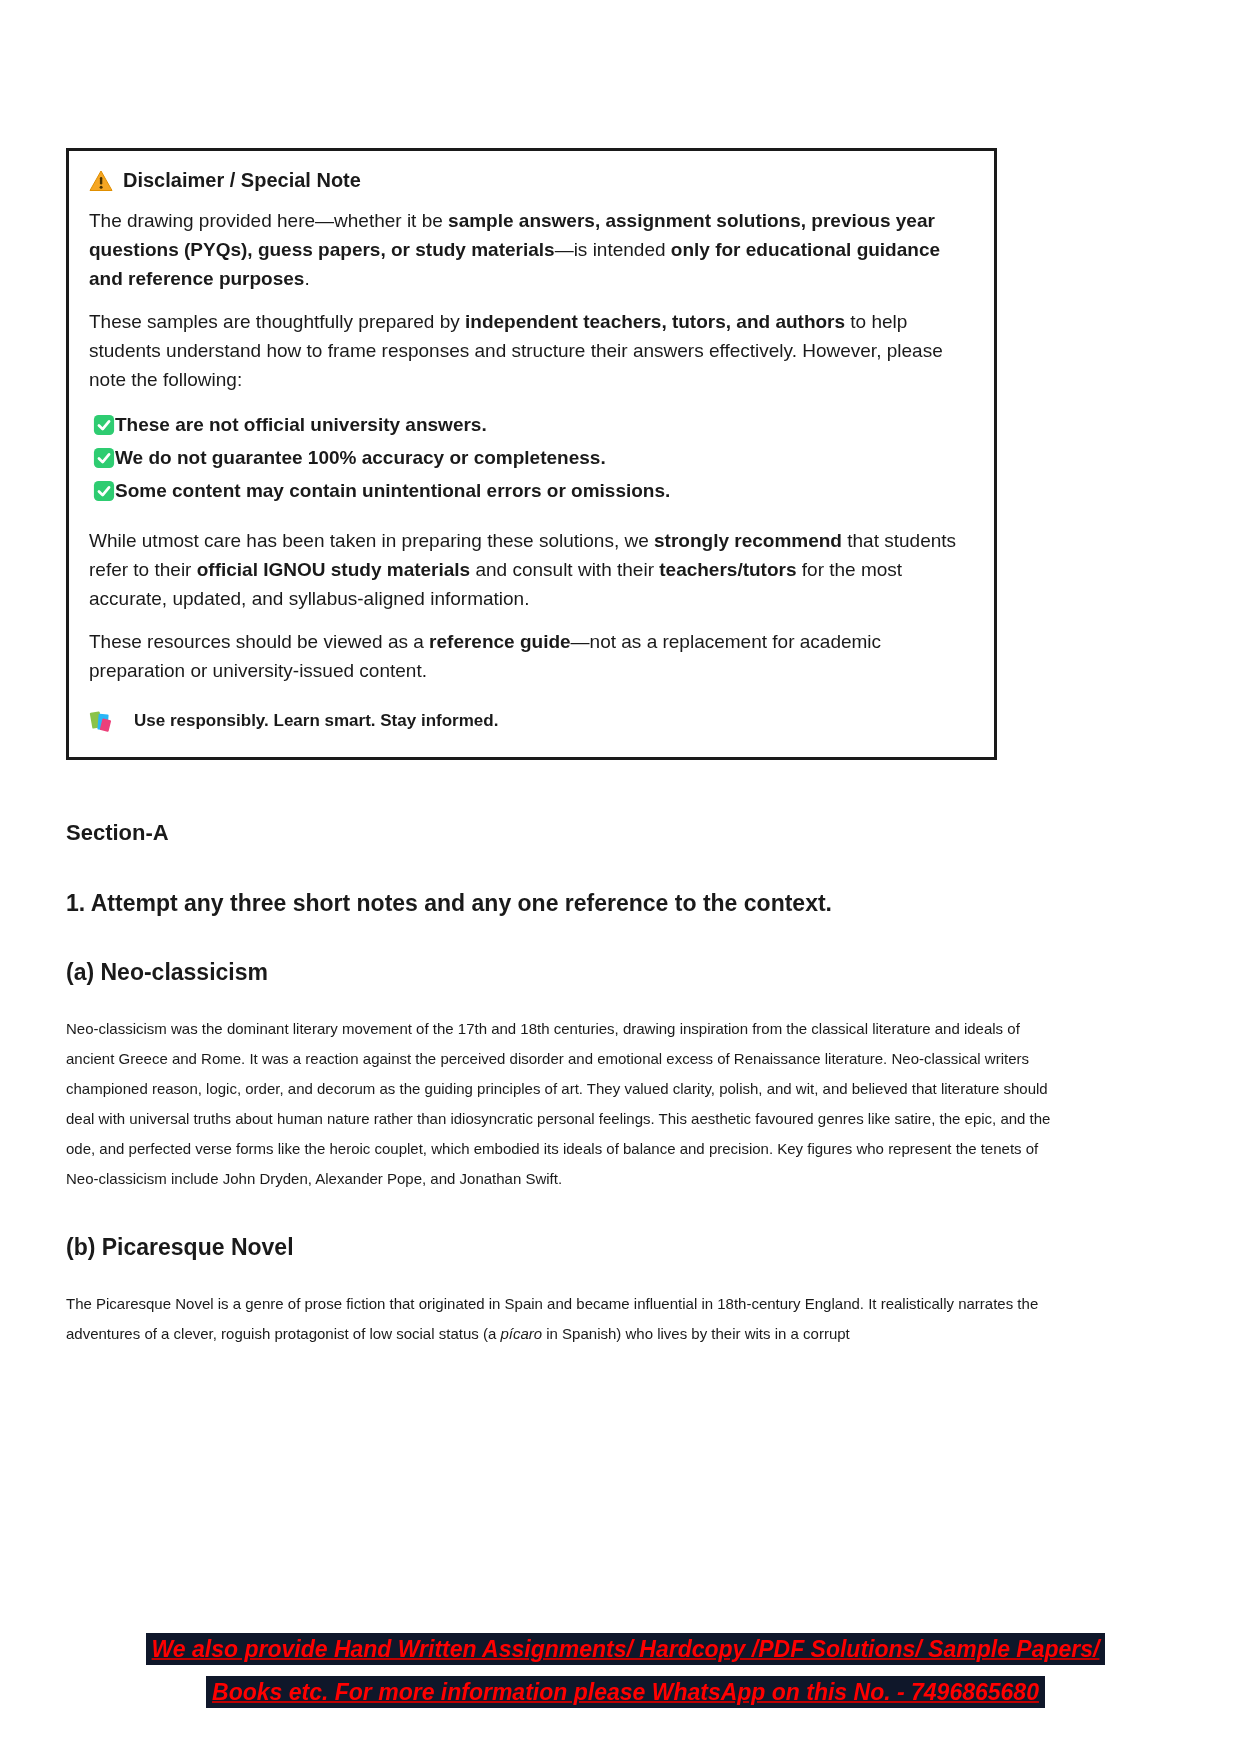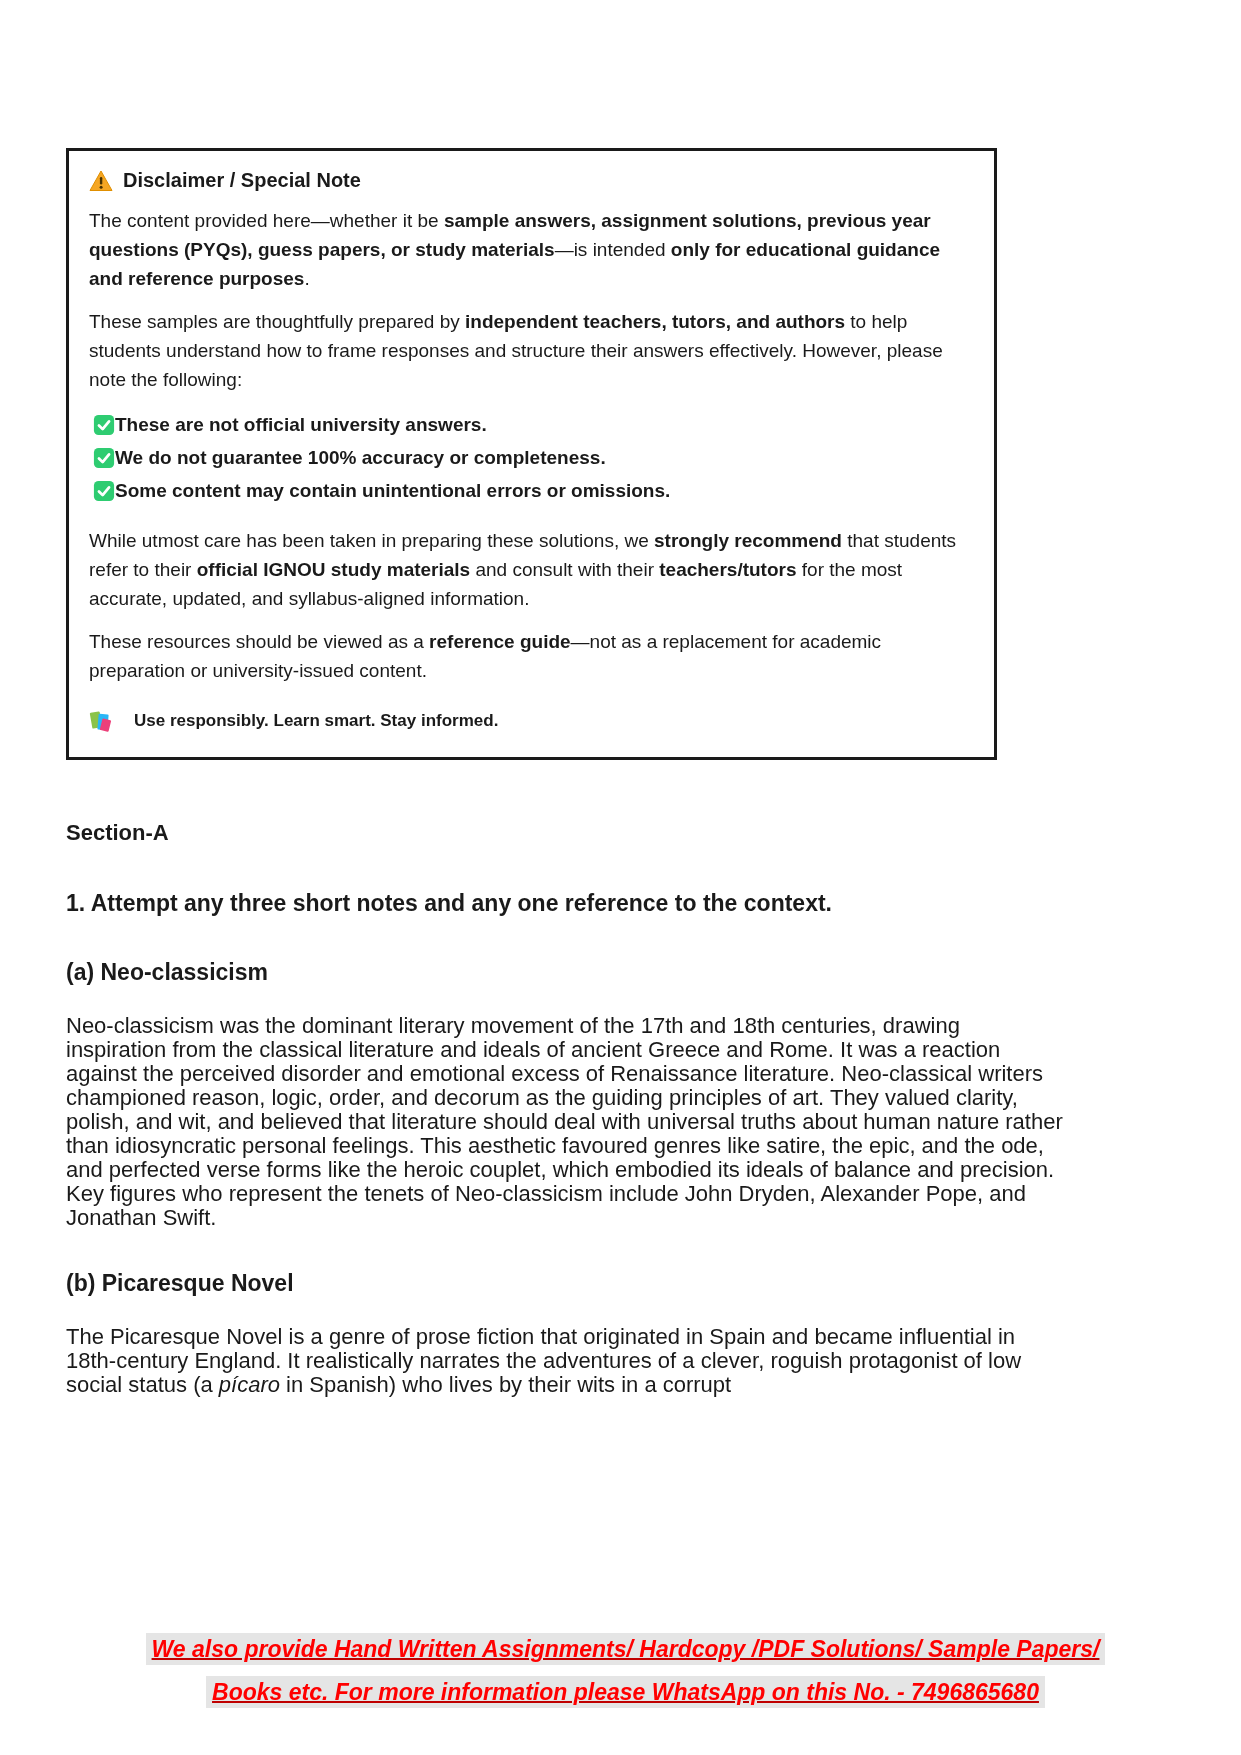--- a/index.html
+++ b/index.html
@@ -82,39 +82,39 @@
     font-size: 23px;
     font-weight: 700;
     margin-bottom: 42px;
   }
   .answer-heading {
     font-size: 23px;
     font-weight: 700;
     margin-bottom: 28px;
   }
   .body-par {
-    font-size: 22px;
-    line-height: 24px;
+    font-size: 15px;
+    line-height: 30px;
     margin-bottom: 40px;
   }
 
   
   .footer {
     position: absolute;
     left: 66px;
     top: 1628px;
     width: 1119px;
     text-align: center;
     font-size: 23px;
     font-weight: 700;
     font-style: italic;
     line-height: 43px;
   }
   .footer .hl {
-    background: #e5e5e5;
+    background: #0f172a;
     color: #ff0000;
     text-decoration: underline;
     text-decoration-thickness: 2px;
     text-decoration-color: #c00000;
     padding: 3px 6px;
   }
 </style>
 </head>
 <body>
 
@@ -125,21 +125,21 @@
       <span class="icon">
         <svg width="24" height="22" viewBox="0 0 24 22">
           <path d="M12 1 L23 20.5 H1 Z" fill="#f5a623" stroke="#e08f00" stroke-width="1" stroke-linejoin="round"></path>
           <rect x="10.9" y="7" width="2.4" height="7.4" rx="1.2" fill="#4a3200"></rect>
           <circle cx="12.1" cy="17.2" r="1.5" fill="#4a3200"></circle>
         </svg>
       </span>
       <span class="disc-title">Disclaimer / Special Note</span>
     </div>
 
-    <p class="disc-par"><span>The content provided here—whether it be </span><span style="font-weight: 700;">sample answers, assignment solutions, previous year questions (PYQs), guess papers, or study materials</span><span>—is intended </span><span style="font-weight: 700;">only for educational guidance and reference purposes</span><span>.</span></p>
+    <p class="disc-par"><span>The drawing provided here—whether it be </span><span style="font-weight: 700;">sample answers, assignment solutions, previous year questions (PYQs), guess papers, or study materials</span><span>—is intended </span><span style="font-weight: 700;">only for educational guidance and reference purposes</span><span>.</span></p>
     <p class="disc-par"><span>These samples are thoughtfully prepared by </span><span style="font-weight: 700;">independent teachers, tutors, and authors</span><span> to help students understand how to frame responses and structure their answers effectively. However, please note the following:</span></p>
 
     <div class="checklist">
       <div class="check-item">
         <span class="icon">
           <svg width="22" height="22" viewBox="0 0 24 24">
             <rect x="1" y="1" width="22" height="22" rx="5" fill="#2ecc71"></rect>
             <path d="M6.5 12.5 L10.5 16.5 L17.5 8" stroke="#ffffff" stroke-width="3" fill="none" stroke-linecap="round" stroke-linejoin="round"></path>
           </svg>
         </span>

